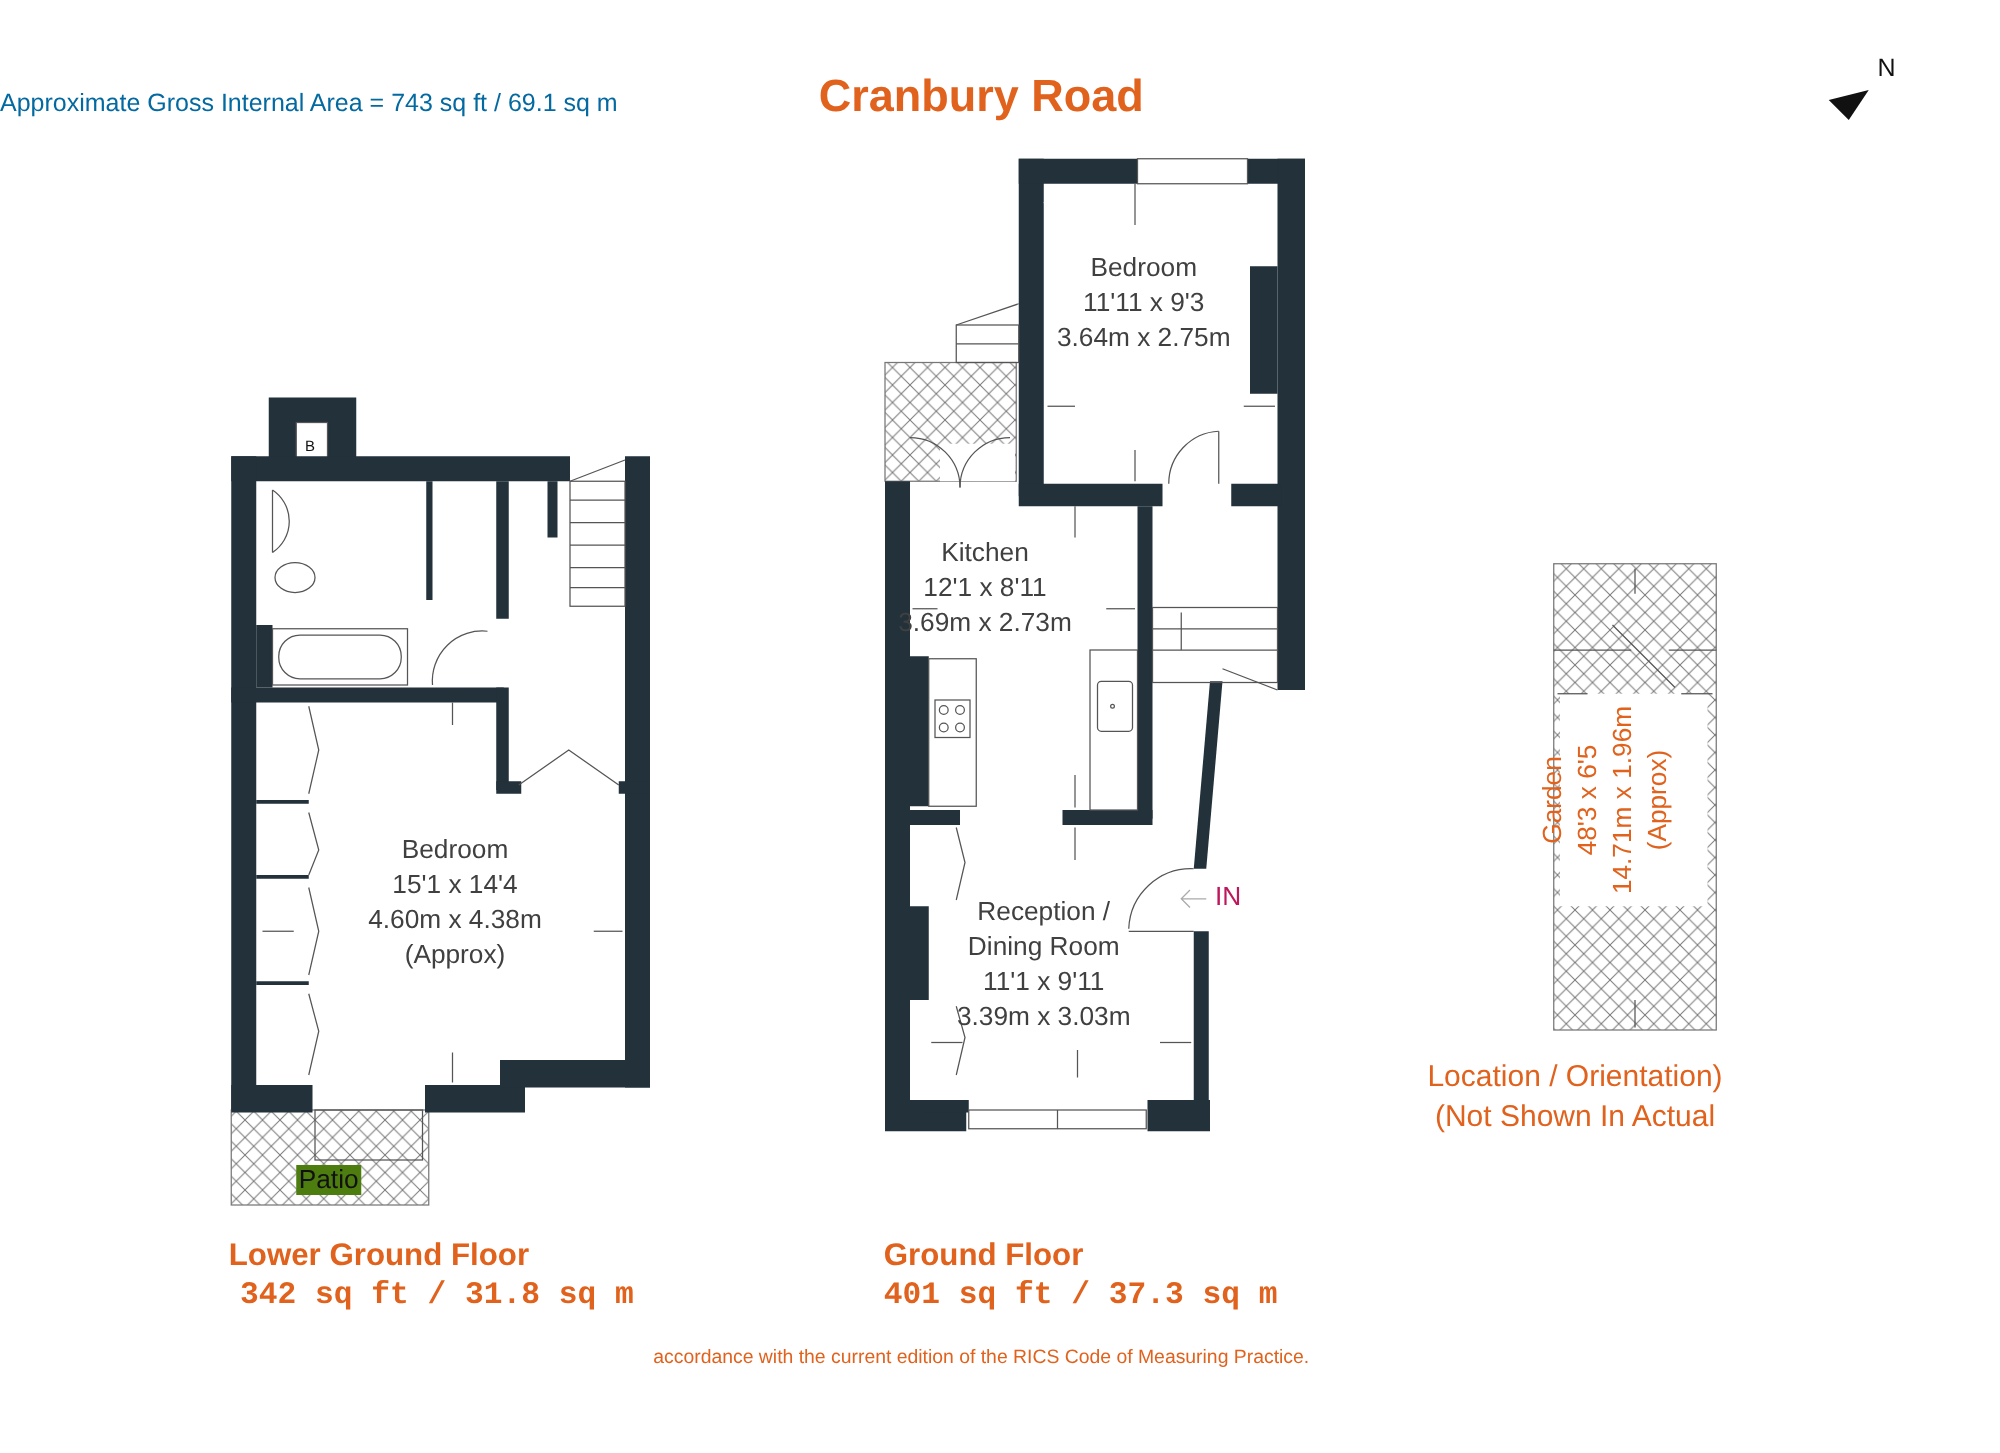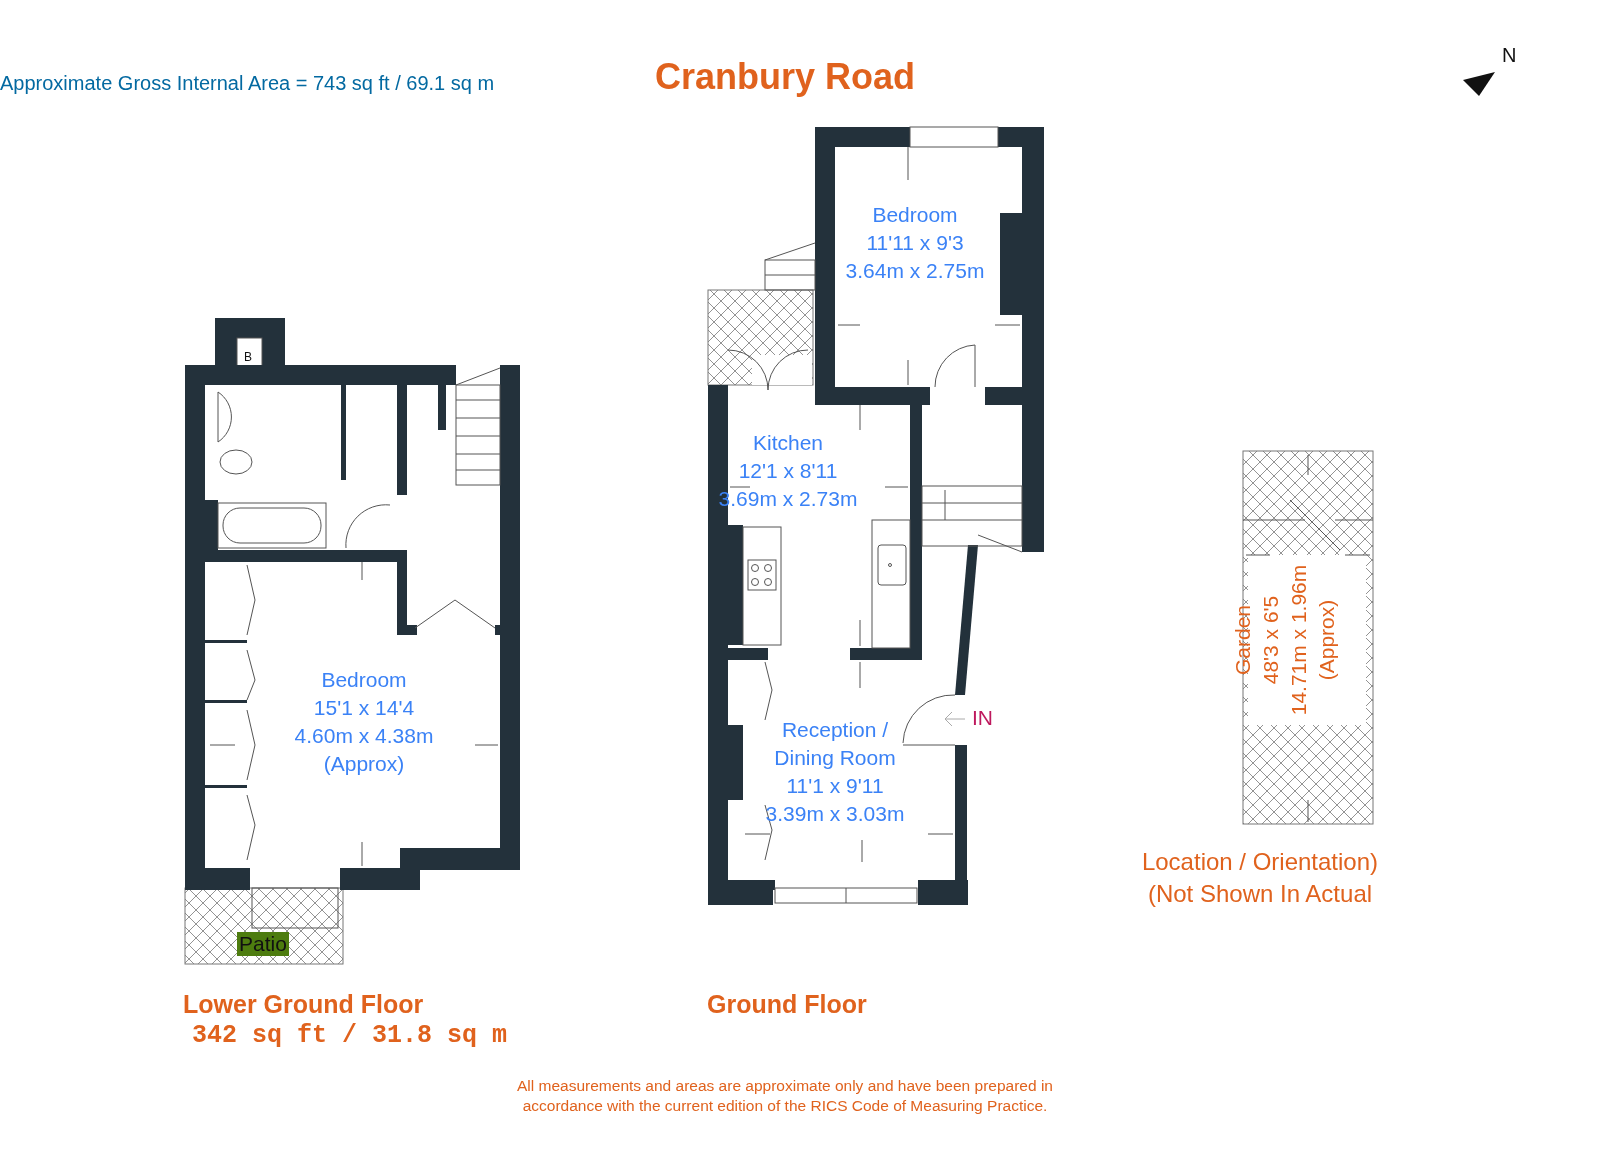--- a/index.html
+++ b/index.html
@@ -11,21 +11,21 @@
               font-size: 20px; color: #0369a1; }
   .north { position: absolute; left: 1455px; top: 40px; width: 70px; height: 70px; }
   .north-label { position: absolute; left: 1502px; top: 44px; font-size: 20px; color: #111; }
   svg.plan { position: absolute; left: 0; top: 0; }
   .floor-label { position: absolute; font-size: 25px; font-weight: bold; color: #e0621d; line-height: 32px; }
   .floor-label .area { display: block; font-family: Liberation Mono, monospace; }
   .disclaimer { position: absolute; left: 0; width: 1570px; top: 1076px; text-align: center;
                 font-size: 15.5px; color: #e0621d; line-height: 20px; }
   .garden-note { position: absolute; left: 1120px; width: 280px; top: 846px; text-align: center;
                  font-size: 24px; color: #e0621d; line-height: 32px; }
-  .room-text { position: absolute; text-align: center; color: #3b82f6; font-size: 21px; line-height: 28px; }
+  .room-text { position: absolute; text-align: center; color: #404040; font-size: 21px; line-height: 28px; }
   .garden-text { position: absolute; left: 1285px; top: 640px; transform: translate(-50%, -50%) rotate(-90deg);
                  text-align: center; color: #e0621d; font-size: 21px; line-height: 28px; white-space: nowrap; }
   .in-label { position: absolute; left: 972px; top: 706px; font-size: 21px; color: #be185d; }
   .patio-label { position: absolute; left: 237px; top: 932px; font-size: 21px; color: #111; background: #4d7c0f; padding: 0 2px; }
   .boiler-label { position: absolute; left: 244px; top: 350px; font-size: 12px; color: #111; }
 </style>
 </head>
 <body>
 
 <div class="title">Cranbury Road</div>
@@ -249,18 +249,18 @@
   <div>Location / Orientation)</div>
   <div>(Not Shown In Actual</div>
 </div>
 
 <div class="floor-label" style="left:183px; top:988px;">
   <span>Lower Ground Floor</span>
   <span class="area" style="padding-left:9px;">342 sq ft / 31.8 sq m</span>
 </div>
 <div class="floor-label" style="left:707px; top:988px;">
   <span>Ground Floor</span>
+  <span class="area">401 sq ft / 37.3 sq m</span>
 </div>
 
 <div class="disclaimer">
-  <div>All measurements and areas are approximate only and have been prepared in</div>
   <div>accordance with the current edition of the RICS Code of Measuring Practice.</div>
 </div>
 
 </body></html>

